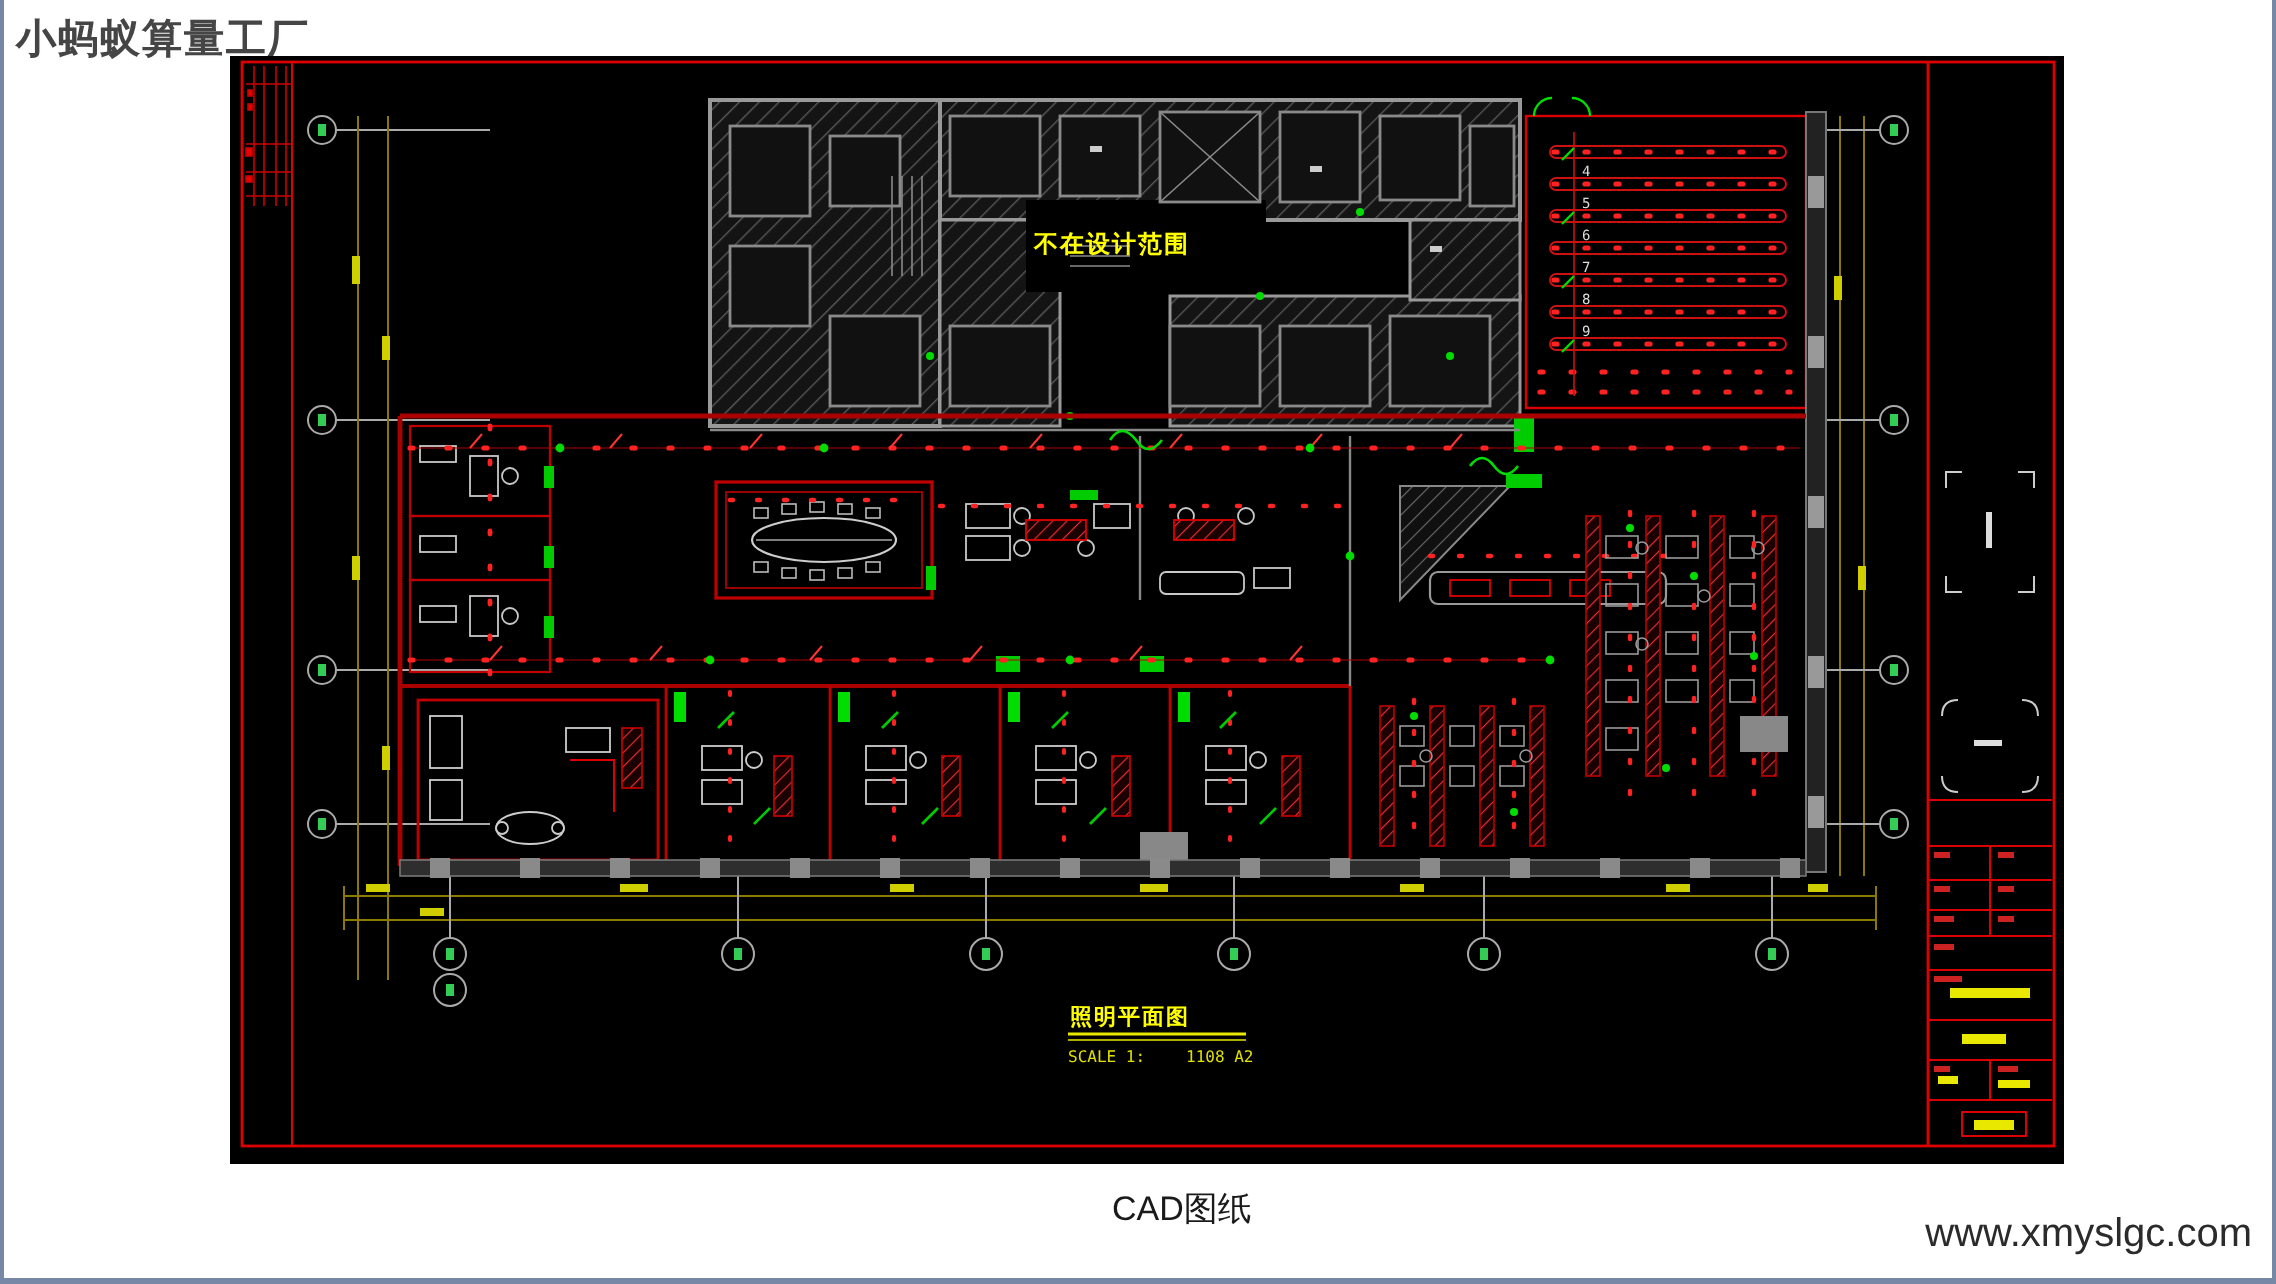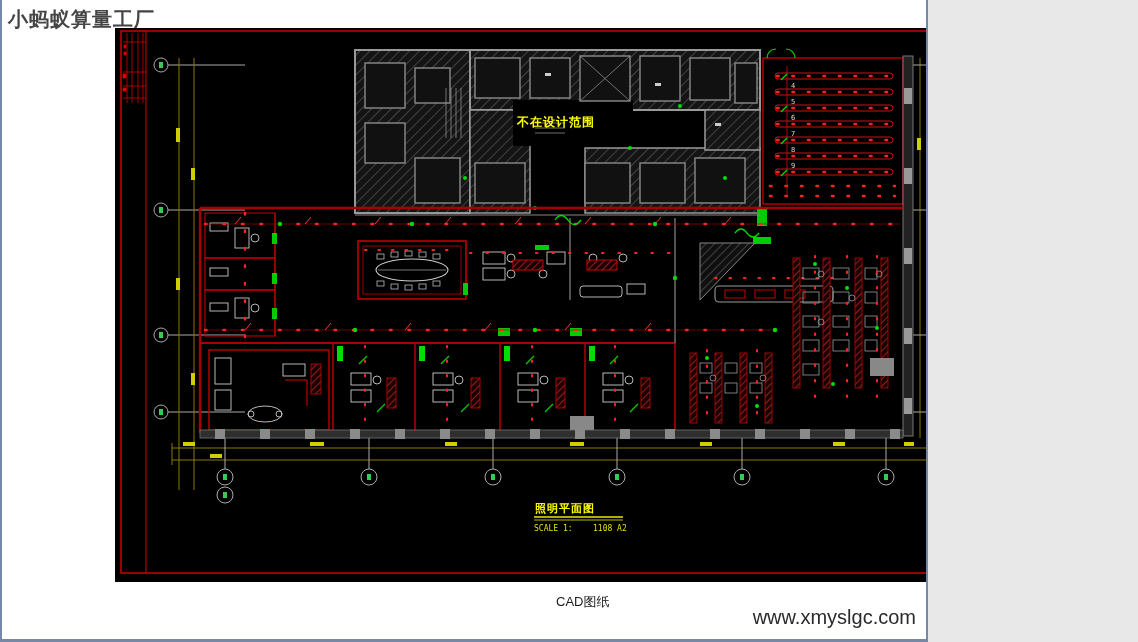--- a/index.html
+++ b/index.html
@@ -1,32 +1,32 @@
 <!DOCTYPE html>
 <html><head>
 <meta charset="utf-8">
 <style>
   html,body{margin:0;padding:0;background:#e8e8e8;}
   .slide{
-    position:relative;width:928px;height:642px;background:#ffffff;
+    position:relative;width:1138px;height:642px;background:#ffffff;
     font-family:"Liberation Sans",sans-serif;overflow:hidden;
   }
   .edge{position:absolute;background:#7688a6;}
   .edge-left{left:0;top:0;width:2px;height:642px;}
   .edge-right{right:0;top:0;width:2px;height:642px;}
   .edge-bottom{left:0;bottom:0;width:1138px;height:3px;}
   .watermark{
     position:absolute;left:8px;top:6px;font-size:20px;font-weight:bold;
     color:#454545;letter-spacing:1px;text-shadow:1px 1px 0 #fdfdfd;
   }
   .cad-wrap{
     position:absolute;left:115px;top:28px;width:917px;height:554px;background:#000;
   }
   .caption{
-    position:absolute;left:556px;top:593px;font-size:13px;color:#1a1a1a;
+    position:absolute;left:556px;top:593px;font-size:17px;color:#1a1a1a;
   }
   .website{
     position:absolute;right:12px;top:606px;font-size:20px;color:#2b2b2b;text-align:right;
   }
   svg text{font-family:"DejaVu Sans Mono","Liberation Sans",monospace;}
 </style>
 </head>
 <body>
 
 <div class="slide">

